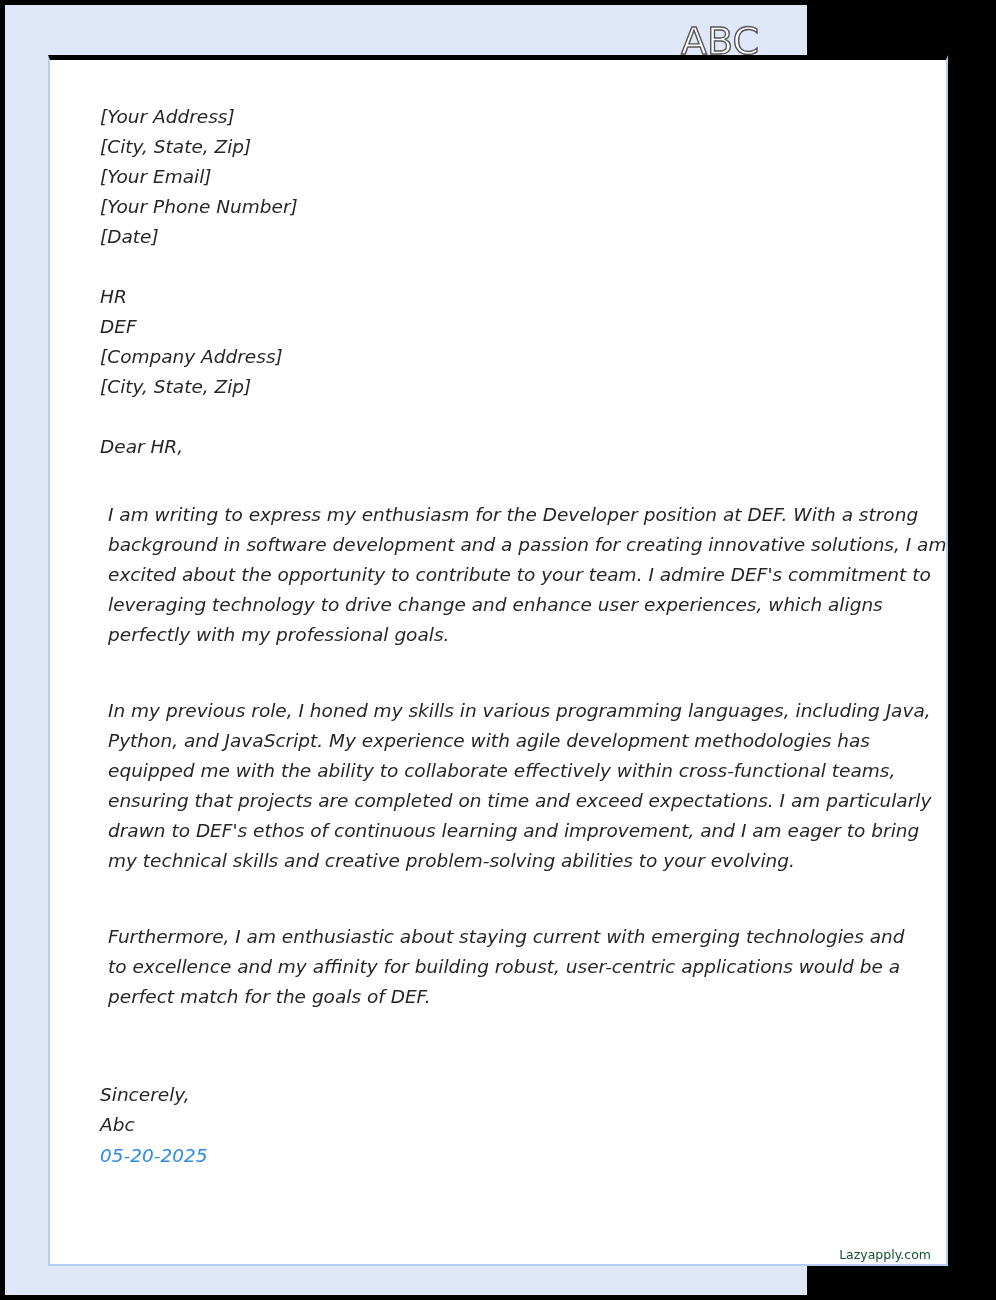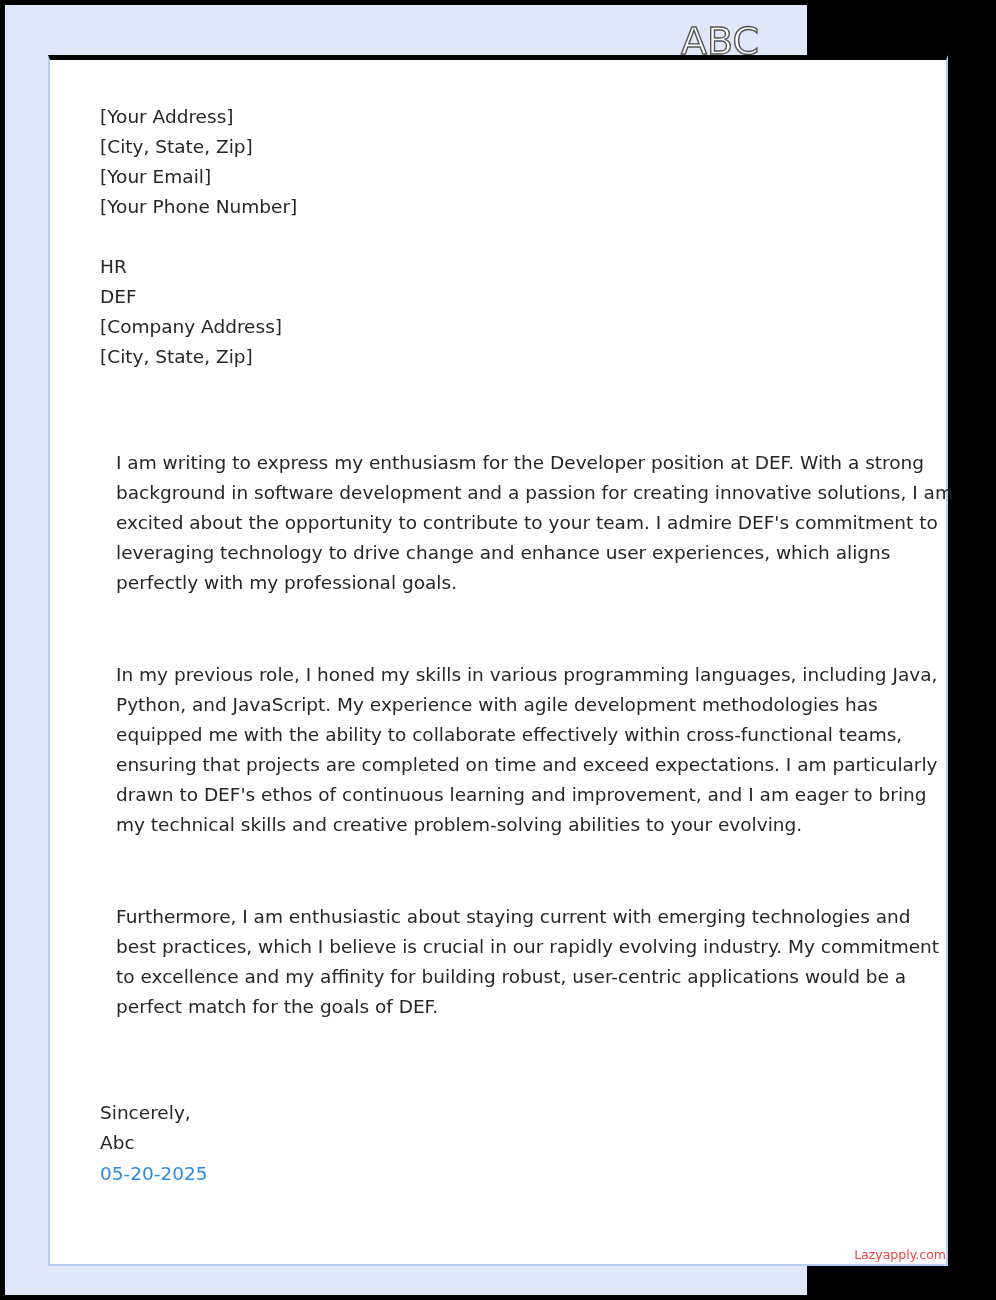--- a/index.html
+++ b/index.html
@@ -51,72 +51,75 @@
       left: 50px;
       top: 42px;
       width: 800px;
       font-size: 18.5px;
       line-height: 30px;
       color: #262626;
     }
     .line {
       display: block;
       white-space: nowrap;
+      font-style: italic;
     }
     .gap {
       display: block;
       height: 30px;
     }
     .para {
       display: block;
-      margin: 16px;
+      margin: 8px;
       padding: 0;
     }
     .date-line {
       color: #2b8ae6;
       display: block;
       margin-top: 1px;
     }
     .footer {
       position: absolute;
-      right: 0;
+      right: 15px;
       bottom: 0px;
       font-size: 12.5px;
       line-height: 18px;
-      color: #ef4444;
+      color: #14532d;
       text-align: right;
     }
   </style>
 </head>
 <body>
 
 <div class="frame">
   <div class="logo">ABC</div>
 
   <div class="paper">
     <div class="content">
 
       <div>
         <span class="line">[Your Address]</span>
         <span class="line">[City, State, Zip]</span>
         <span class="line">[Your Email]</span>
         <span class="line">[Your Phone Number]</span>
+        <span class="line">[Date]</span>
       </div>
 
       <span class="gap"></span>
 
       <div>
         <span class="line">HR</span>
         <span class="line">DEF</span>
         <span class="line">[Company Address]</span>
         <span class="line">[City, State, Zip]</span>
       </div>
 
       <span class="gap"></span>
 
+      <span class="line">Dear HR,</span>
 
       <span class="gap"></span>
 
       <div class="para">
         <span class="line">I am writing to express my enthusiasm for the Developer position at DEF. With a strong</span>
         <span class="line">background in software development and a passion for creating innovative solutions, I am</span>
         <span class="line">excited about the opportunity to contribute to your team. I admire DEF's commitment to</span>
         <span class="line">leveraging technology to drive change and enhance user experiences, which aligns</span>
         <span class="line">perfectly with my professional goals.</span>
       </div>
@@ -129,21 +132,20 @@
         <span class="line">equipped me with the ability to collaborate effectively within cross-functional teams,</span>
         <span class="line">ensuring that projects are completed on time and exceed expectations. I am particularly</span>
         <span class="line">drawn to DEF's ethos of continuous learning and improvement, and I am eager to bring</span>
         <span class="line">my technical skills and creative problem-solving abilities to your evolving.</span>
       </div>
 
       <span class="gap"></span>
 
       <div class="para">
         <span class="line">Furthermore, I am enthusiastic about staying current with emerging technologies and</span>
-        <span class="line">best practices, which I believe is crucial in our rapidly evolving industry. My commitment</span>
         <span class="line">to excellence and my affinity for building robust, user-centric applications would be a</span>
         <span class="line">perfect match for the goals of DEF.</span>
       </div>
 
       <span class="gap"></span>
 
 
       <span class="gap"></span>
 
       <div>

